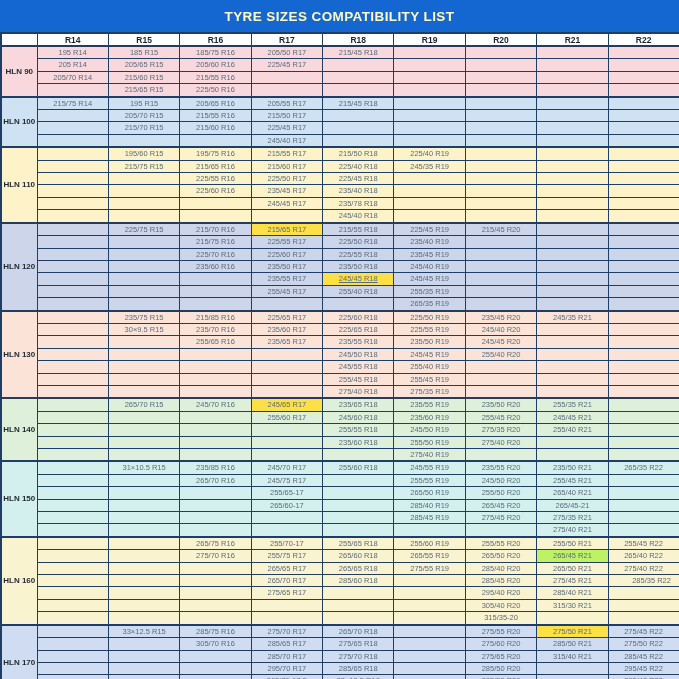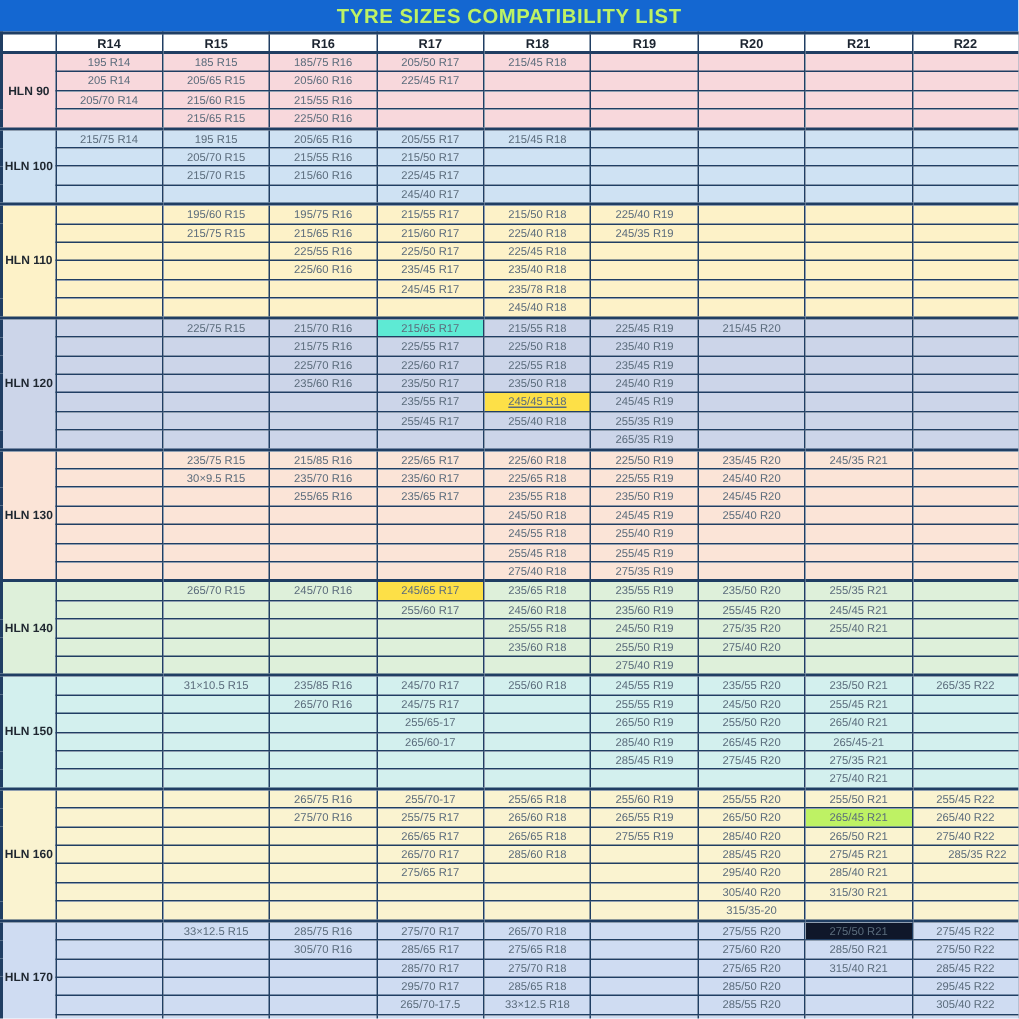--- a/index.html
+++ b/index.html
@@ -5,23 +5,23 @@
   * { box-sizing: border-box; }
   html, body { margin: 0; padding: 0; }
   body {
     width: 679px; height: 679px; overflow: hidden;
     background: #ffffff;
     font-family: "Liberation Sans", sans-serif;
     --grid: #203e63;
     --cell-text: #5b6c7c;
   }
   .title-bar {
-    width: 679px; height: 21px;
+    width: 679px; height: 32px;
     background: var(--title-bg, #1467d1);
-    color: #bef264;
+    color: #fef9c3;
     display: flex; align-items: center; justify-content: center;
     font-weight: bold; font-size: 13.5px; letter-spacing: .4px;
   }
   table {
     border-collapse: collapse;
     table-layout: fixed;
     width: 679px;
   }
   th, td {
     border: 1px solid var(--grid);
@@ -248,21 +248,21 @@
         <td style="background: rgb(253, 242, 200);"></td>
         <td style="background: rgb(253, 242, 200);"></td>
       </tr>
     </tbody>
     <tbody>
       <tr class="sec-start">
         <td class="label" rowspan="7" style="background: rgb(204, 213, 233);">HLN 120</td>
         <td style="background: rgb(204, 213, 233);"></td>
         <td style="background: rgb(204, 213, 233);">225/75 R15</td>
         <td style="background: rgb(204, 213, 233);">215/70 R16</td>
-        <td style="background: #5eead4;">215/65 R17</td>
+        <td style="background: #fde047;">215/65 R17</td>
         <td style="background: rgb(204, 213, 233);">215/55 R18</td>
         <td style="background: rgb(204, 213, 233);">225/45 R19</td>
         <td style="background: rgb(204, 213, 233);">215/45 R20</td>
         <td style="background: rgb(204, 213, 233);"></td>
         <td style="background: rgb(204, 213, 233);"></td>
       </tr>
       <tr>
         <td style="background: rgb(204, 213, 233);"></td>
         <td style="background: rgb(204, 213, 233);"></td>
         <td style="background: rgb(204, 213, 233);">215/75 R16</td>
@@ -619,21 +619,21 @@
     <tbody>
       <tr class="sec-start">
         <td class="label" rowspan="6" style="background: rgb(207, 220, 242);">HLN 170</td>
         <td style="background: rgb(207, 220, 242);"></td>
         <td style="background: rgb(207, 220, 242);">33×12.5 R15</td>
         <td style="background: rgb(207, 220, 242);">285/75 R16</td>
         <td style="background: rgb(207, 220, 242);">275/70 R17</td>
         <td style="background: rgb(207, 220, 242);">265/70 R18</td>
         <td style="background: rgb(207, 220, 242);"></td>
         <td style="background: rgb(207, 220, 242);">275/55 R20</td>
-        <td style="background: #0f172a;">275/50 R21</td>
+        <td style="background: #fde047;">275/50 R21</td>
         <td style="background: rgb(207, 220, 242);">275/45 R22</td>
       </tr>
       <tr>
         <td style="background: rgb(207, 220, 242);"></td>
         <td style="background: rgb(207, 220, 242);"></td>
         <td style="background: rgb(207, 220, 242);">305/70 R16</td>
         <td style="background: rgb(207, 220, 242);">285/65 R17</td>
         <td style="background: rgb(207, 220, 242);">275/65 R18</td>
         <td style="background: rgb(207, 220, 242);"></td>
         <td style="background: rgb(207, 220, 242);">275/60 R20</td>

